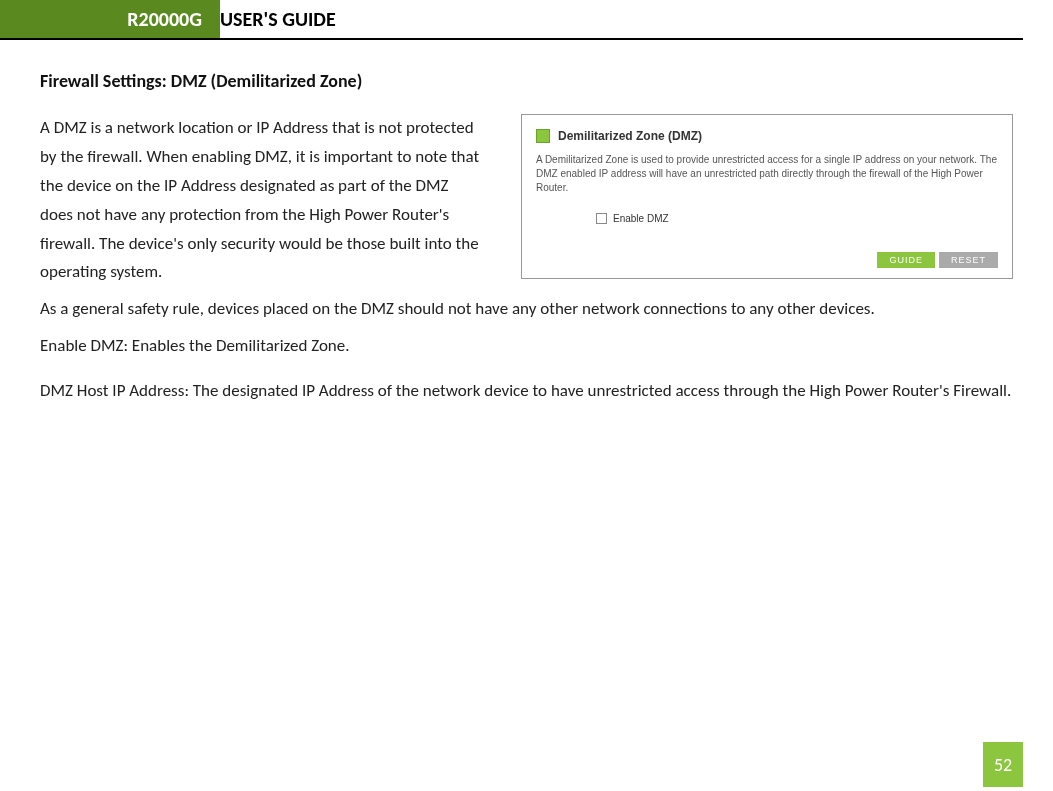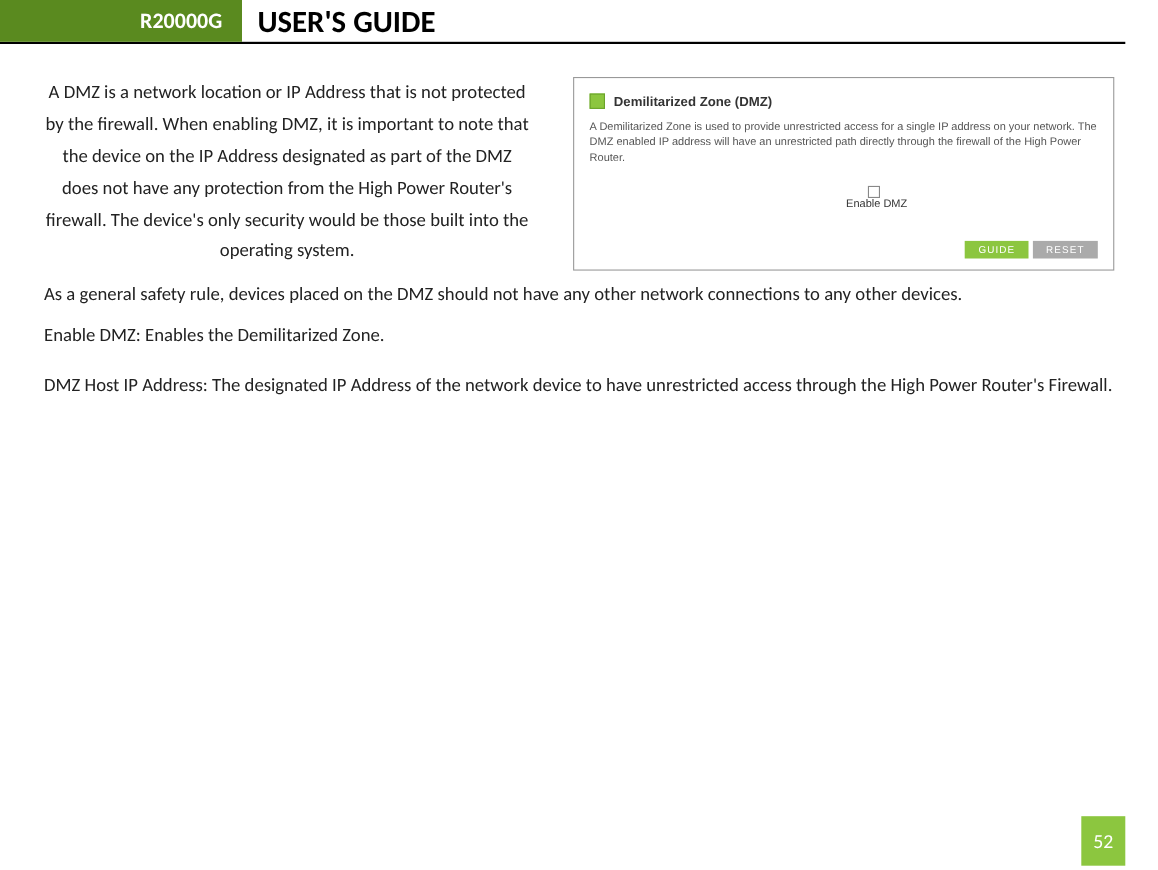--- a/index.html
+++ b/index.html
@@ -28,22 +28,21 @@
       font-size: 20px;
       padding: 0 18px;
       height: 100%;
       display: flex;
       align-items: center;
       width: 220px;
       justify-content: flex-end;
     }
     .header-white {
       font-weight: bold;
-      font-size: 28px;
-      padding-left: 14px;
+      font-size: 20px;
       color: #000;
     }
     .content {
       padding: 30px 40px 0 40px;
     }
     .section-title {
       font-weight: bold;
       font-size: 18px;
       color: #111;
       margin-bottom: 22px;
@@ -53,21 +52,20 @@
       gap: 20px;
       align-items: flex-start;
     }
     .body-text {
       font-size: 17px;
       line-height: 1.7;
       color: #222;
     }
     .left-col {
       flex: 1;
-      text-align: center;
     }
     .screenshot-box {
       width: 492px;
       border: 1px solid #999;
       background: white;
       padding: 14px 14px 10px 14px;
       flex-shrink: 0;
       margin-left: 19px;
     }
     .sb-title-row {
@@ -98,21 +96,20 @@
     .sb-form-row {
       display: flex;
       align-items: center;
       font-size: 10px;
       font-family: Arial, sans-serif;
       color: #333;
       margin-bottom: 10px;
     }
     .sb-form-row.first {
       padding-left: 60px;
-      flex-direction: column;
     }
     .sb-form-row.second {
       padding-left: 92px;
     }
     .sb-checkbox {
       width: 11px;
       height: 11px;
       border: 1px solid #888;
       background: white;
       margin-right: 6px;
@@ -170,20 +167,21 @@
   </style>
 </head>
 <body>
 
 <div class="header-bar">
   <div class="header-green">R20000G</div>
   <div class="header-white">USER'S GUIDE</div>
 </div>
 
 <div class="content">
+  <div class="section-title">Firewall Settings: DMZ (Demilitarized Zone)</div>
 
   <div class="body-layout">
     <div class="left-col">
       <div class="body-text">A DMZ is a network location or IP Address that is not protected by the firewall.  When enabling DMZ,  it is important to note that the device on the IP Address designated as part of the DMZ does not have any protection from the High Power Router's firewall.  The device's only security would be those built into the operating system.</div>
     </div>
 
     <div class="screenshot-box">
       <div class="sb-title-row">
         <div class="sb-square"></div>
         <div class="sb-title">Demilitarized Zone (DMZ)</div>

